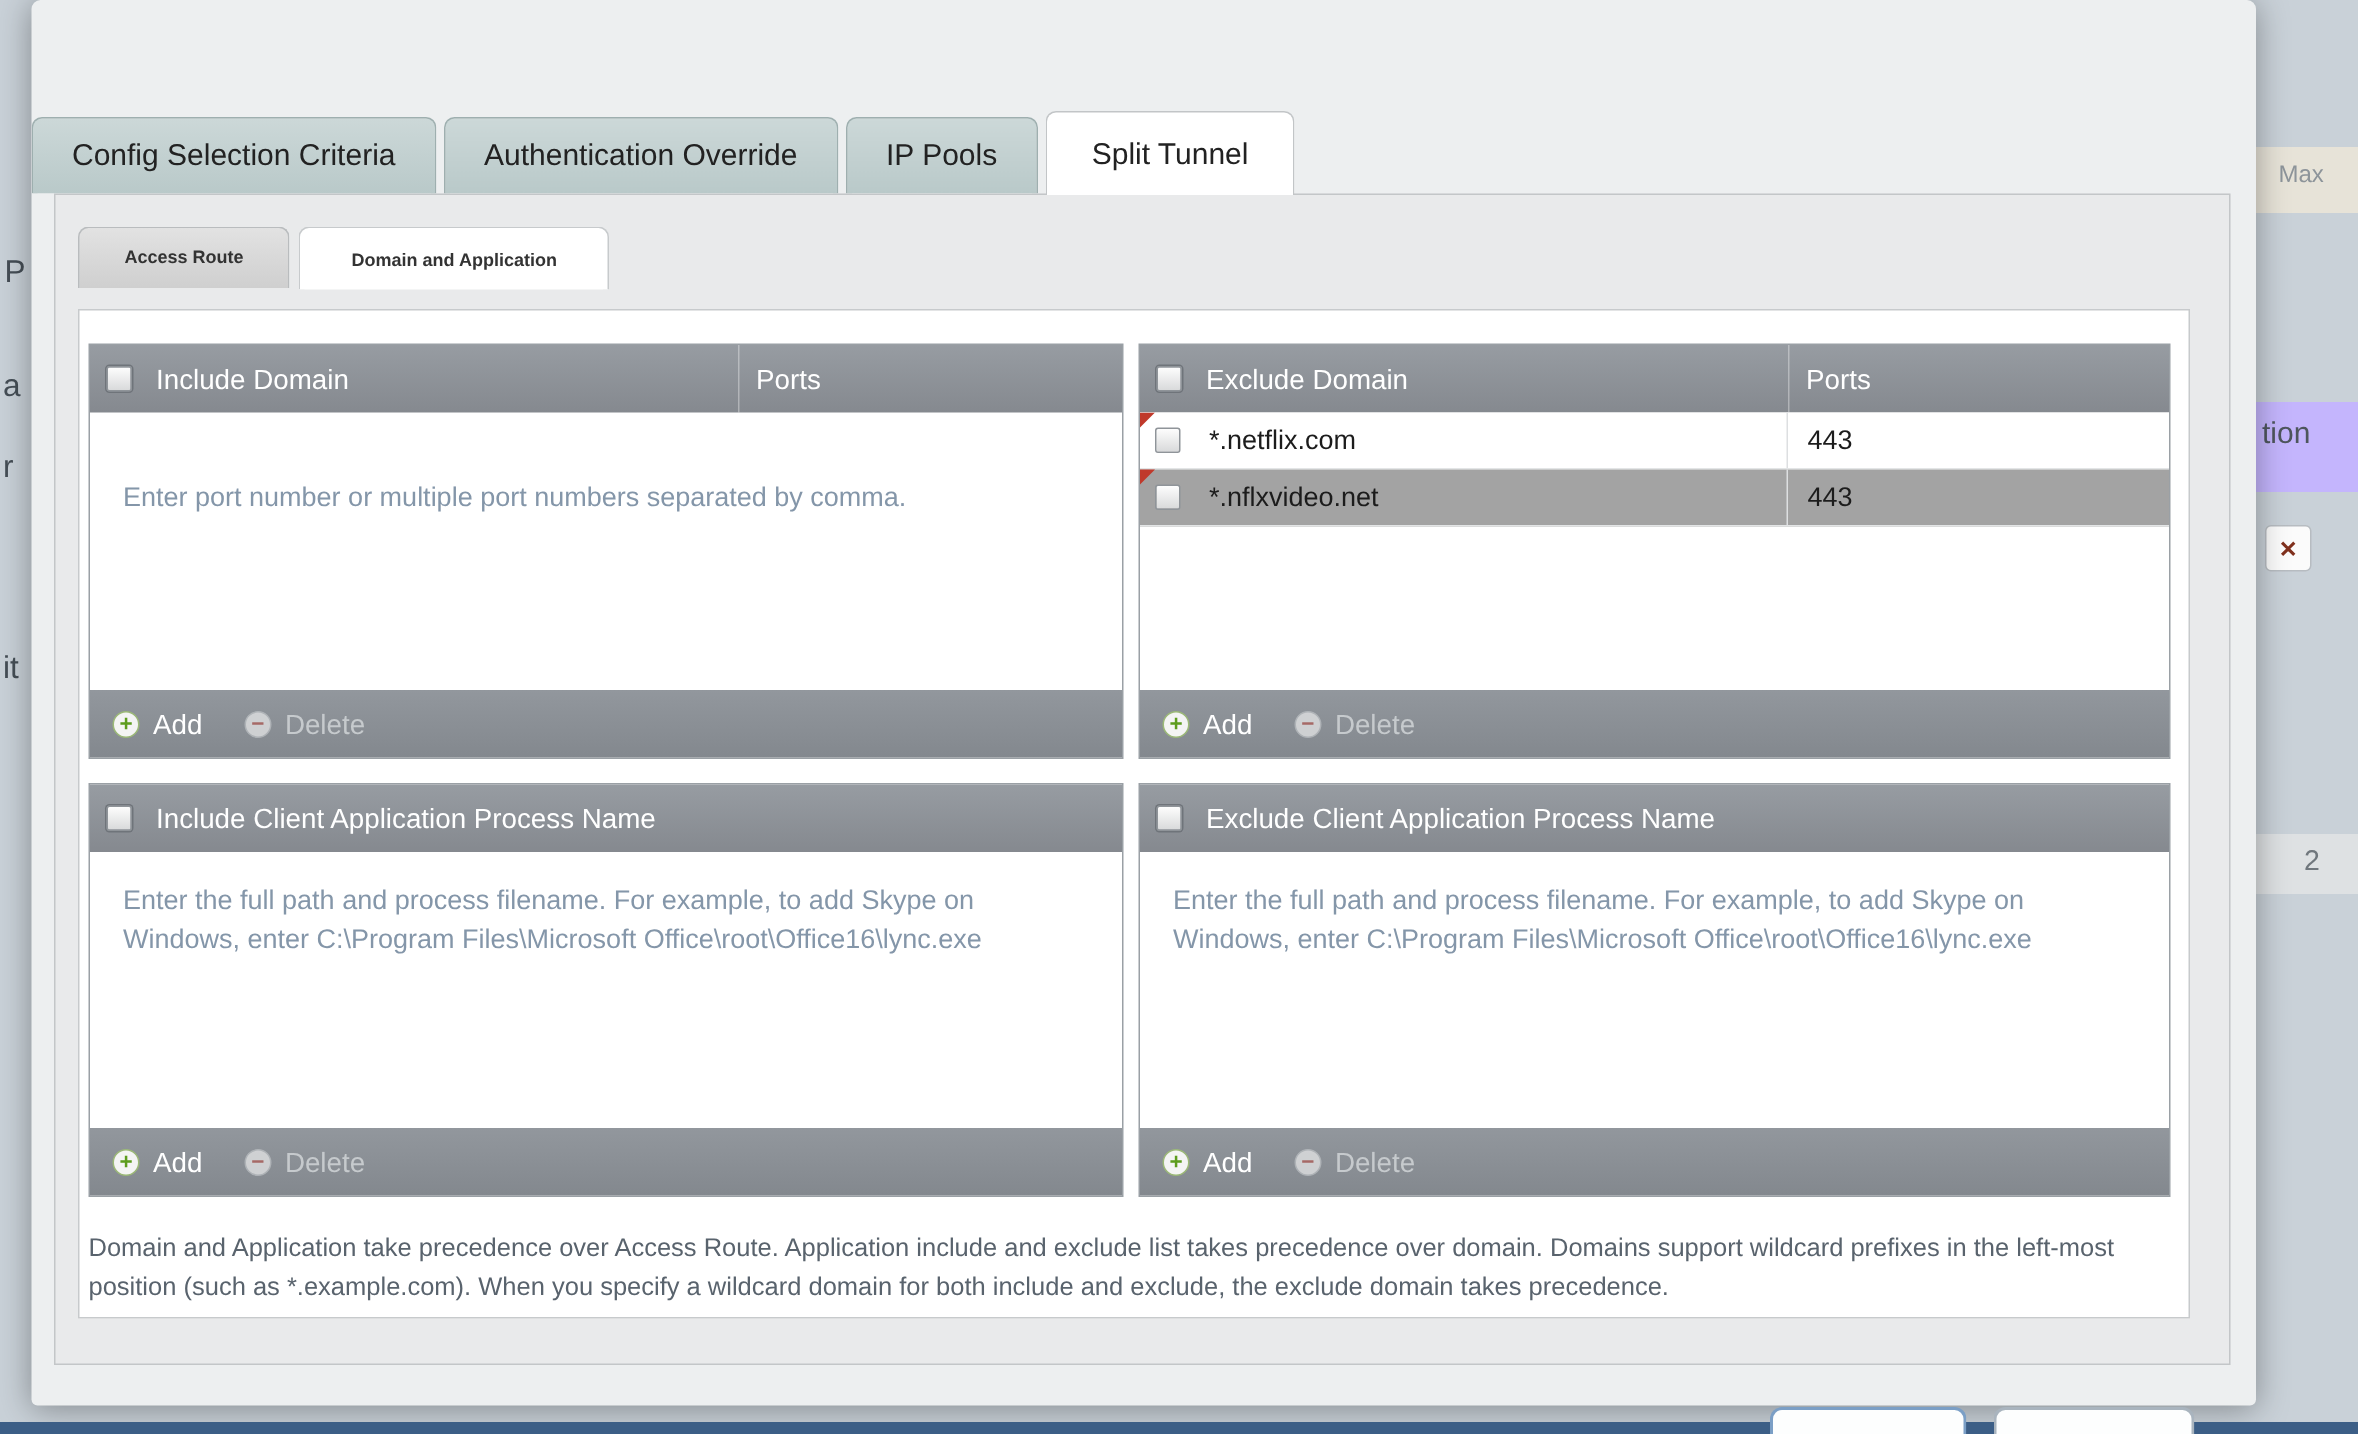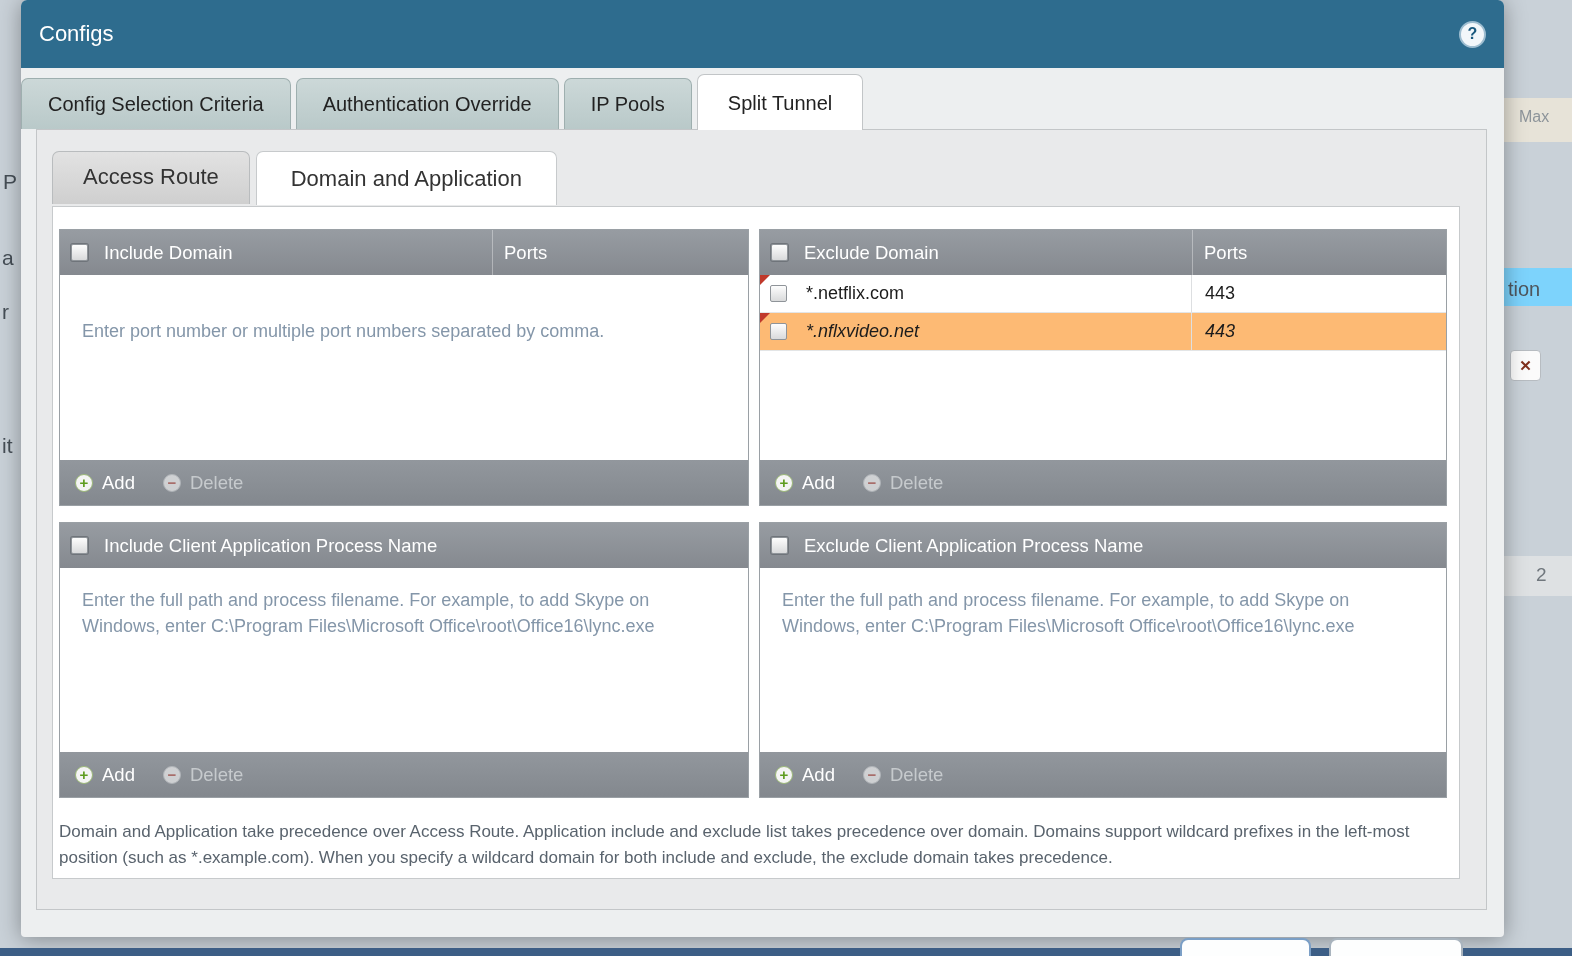--- a/index.html
+++ b/index.html
@@ -4,21 +4,21 @@
 <style>
   * { margin:0; padding:0; box-sizing:border-box; }
   body { font-family:"Liberation Sans", sans-serif; }
   .stage{position:relative;width:1572px;height:956px;background:#c9d1d8;overflow:hidden;}
 
   
   .left-edge{position:absolute;left:0;top:0;width:21px;height:956px;overflow:hidden;color:#454e56;font-size:21px;}
   .left-edge span{position:absolute;}
   .bg-band{position:absolute;left:1504px;width:68px;}
   .band-max{top:98px;height:44px;background:#e7e3d8;color:#8d949a;font-size:16px;padding:10px 0 0 15px;}
-  .band-tion{top:268px;height:38px;background:#7dd3fc;color:#4e565d;font-size:20px;padding:10px 0 0 4px;}
+  .band-tion{top:268px;height:60px;background:#c4b5fd;color:#4e565d;font-size:20px;padding:10px 0 0 4px;}
   .band-two{top:556px;height:40px;background:#dee1e3;color:#70777d;font-size:19px;padding:8px 0 0 32px;}
   .close-box{position:absolute;left:1510px;top:350px;width:31px;height:31px;background:#fbfbfb;border:1px solid #b7bcc1;border-radius:4px;display:flex;align-items:center;justify-content:center;color:#80301d;font-size:15px;font-weight:bold;}
   .bottom-strip{position:absolute;left:0;right:0;bottom:0;height:8px;background:#3c5e86;z-index:4;}
   .footer-btn{position:absolute;height:24px;background:#fdfefe;border-radius:8px 8px 0 0;z-index:6;}
   .footer-btn.b1{left:1180px;top:938px;width:131px;border:2px solid #7b9fc6;border-bottom:none;}
   .footer-btn.b2{left:1329px;top:938px;width:134px;border:2px solid #a9b4be;border-bottom:none;}
 
   
   .modal{position:absolute;left:21px;top:0;width:1483px;height:937px;background:#edeff0;border-radius:6px 6px 4px 4px;box-shadow:0 2px 22px rgba(0,0,0,.35);z-index:2;}
   .modal-header{height:68px;background:#2e6c8e;border-radius:6px 6px 0 0;display:flex;align-items:center;padding:0 18px;}
@@ -26,40 +26,40 @@
   .help{margin-left:auto;width:27px;height:27px;border-radius:50%;background:#f2f7fa;color:#19597e;border:2px solid #9dbdd0;display:flex;align-items:center;justify-content:center;font-weight:bold;font-size:16px;cursor:pointer;}
 
   
   .main-tabs{position:absolute;left:0;top:72px;height:57px;display:flex;gap:5px;align-items:flex-end;z-index:3;}
   .tab{background:linear-gradient(#ccd8d8,#b9c9c9);border:1px solid #9eafaf;border-bottom:none;border-radius:7px 7px 0 0;padding:13px 26px;font-size:20px;color:#222;cursor:pointer;white-space:nowrap;line-height:1.2;}
   .tab.active{background:#ffffff;border-color:#c2c5c7;margin-bottom:-1px;padding:16px 30px 15px 30px;z-index:4;}
 
   
   .tab-panel{position:absolute;left:15px;top:129px;width:1451px;height:781px;background:#e9eaeb;border:1px solid #c3c6c8;}
   .sub-tabs{position:absolute;left:15px;top:21px;display:flex;gap:6px;z-index:3;}
-  .sub-tab{background:linear-gradient(#e2e2e2,#cfcfcf);border:1px solid #b9bcbe;border-bottom:none;border-radius:7px 7px 0 0;padding:12px 30px;font-size:22px;color:#333;cursor:pointer;line-height:1.2;}
+  .sub-tab{background:linear-gradient(#e2e2e2,#cfcfcf);border:1px solid #b9bcbe;border-bottom:none;border-radius:7px 7px 0 0;padding:12px 30px;font-size:12px;color:#333;cursor:pointer;line-height:1.2;font-weight:bold;}
   .sub-tab.active{background:#ffffff;border-color:#c7cacc;margin-bottom:-1px;padding:14px 34px 13px 34px;z-index:4;}
   .content-box{position:absolute;left:15px;top:76px;width:1408px;height:673px;background:#ffffff;border:1px solid #c7cacc;}
 
   
   .panel{position:absolute;border:1px solid #9aa0a5;background:#ffffff;display:flex;flex-direction:column;}
   .p1{left:6px;top:22px;width:690px;height:277px;gap:24px;}
   .p2{left:706px;top:22px;width:688px;height:277px;}
   .p3{left:6px;top:315px;width:690px;height:276px;}
   .p4{left:706px;top:315px;width:688px;height:276px;}
   .panel-header{height:45px;background:linear-gradient(#979ca2,#85898f);display:flex;align-items:center;color:#fff;font-size:18.5px;position:relative;flex:0 0 45px;}
   .panel-header .hdr-label{margin-left:16px;}
   .hdr-ports{position:absolute;left:444px;}
   .col-divider{position:absolute;left:432px;top:0;bottom:0;width:1px;background:rgba(255,255,255,.35);}
   .cb{width:17px;height:17px;background:linear-gradient(#fdfdfd,#d9dadb);border:1px solid #8f9499;border-radius:2px;flex:0 0 17px;cursor:pointer;}
   .panel-header .cb{margin-left:11px;box-shadow:0 0 0 1px #6f747a;}
   .panel-body{flex:1;position:relative;background:#ffffff;font-size:18px;color:#8496a9;overflow:hidden;}
   .placeholder{padding:19px 22px;line-height:1.45;max-width:640px;}
   .row{height:38px;position:relative;border-bottom:1px solid #e3e5e6;display:flex;align-items:center;font-size:18px;color:#1c1c1c;cursor:pointer;}
-  .row.alt{background:#fdba74;font-style:italic;}
+  .row.alt{background:#a3a3a3;}
   .corner{position:absolute;left:0;top:0;width:0;height:0;border-top:10px solid #c0392b;border-right:10px solid transparent;}
   .row .cb{margin-left:10px;}
   .row .domain{margin-left:19px;}
   .ports-cell{position:absolute;left:431px;top:0;bottom:0;border-left:1px solid #dddfe1;display:flex;align-items:center;padding-left:13px;}
   .panel-footer{height:45px;background:linear-gradient(#92979d,#83888e);display:flex;align-items:center;gap:28px;padding:0 15px;flex:0 0 45px;}
   .action{display:flex;align-items:center;gap:9px;font-size:18.5px;cursor:pointer;}
   .action.add{color:#ffffff;}
   .action.del{color:#c6cacd;}
   .icon-circle{width:18px;height:18px;border-radius:50%;background:#f4f4f4;border:1px solid #c2c6c9;display:flex;align-items:center;justify-content:center;font-size:15px;font-weight:bold;line-height:1;}
   .add .icon-circle{color:#5d9c1e;border-color:#9bb877;}
@@ -80,24 +80,20 @@
   </div>
   <div class="bg-band band-max">Max</div>
   <div class="bg-band band-tion">tion</div>
   <div class="close-box">✕</div>
   <div class="bg-band band-two">2</div>
   <div class="bottom-strip"></div>
   <div class="footer-btn b1"></div>
   <div class="footer-btn b2"></div>
 
   <div class="modal">
-    <div class="modal-header">
-      <span class="dialog-title">Configs</span>
-      <span class="help">?</span>
-    </div>
 
     <div class="main-tabs">
       <div class="tab">Config Selection Criteria</div>
       <div class="tab">Authentication Override</div>
       <div class="tab">IP Pools</div>
       <div class="tab active">Split Tunnel</div>
     </div>
 
     <div class="tab-panel">
       <div class="sub-tabs">

